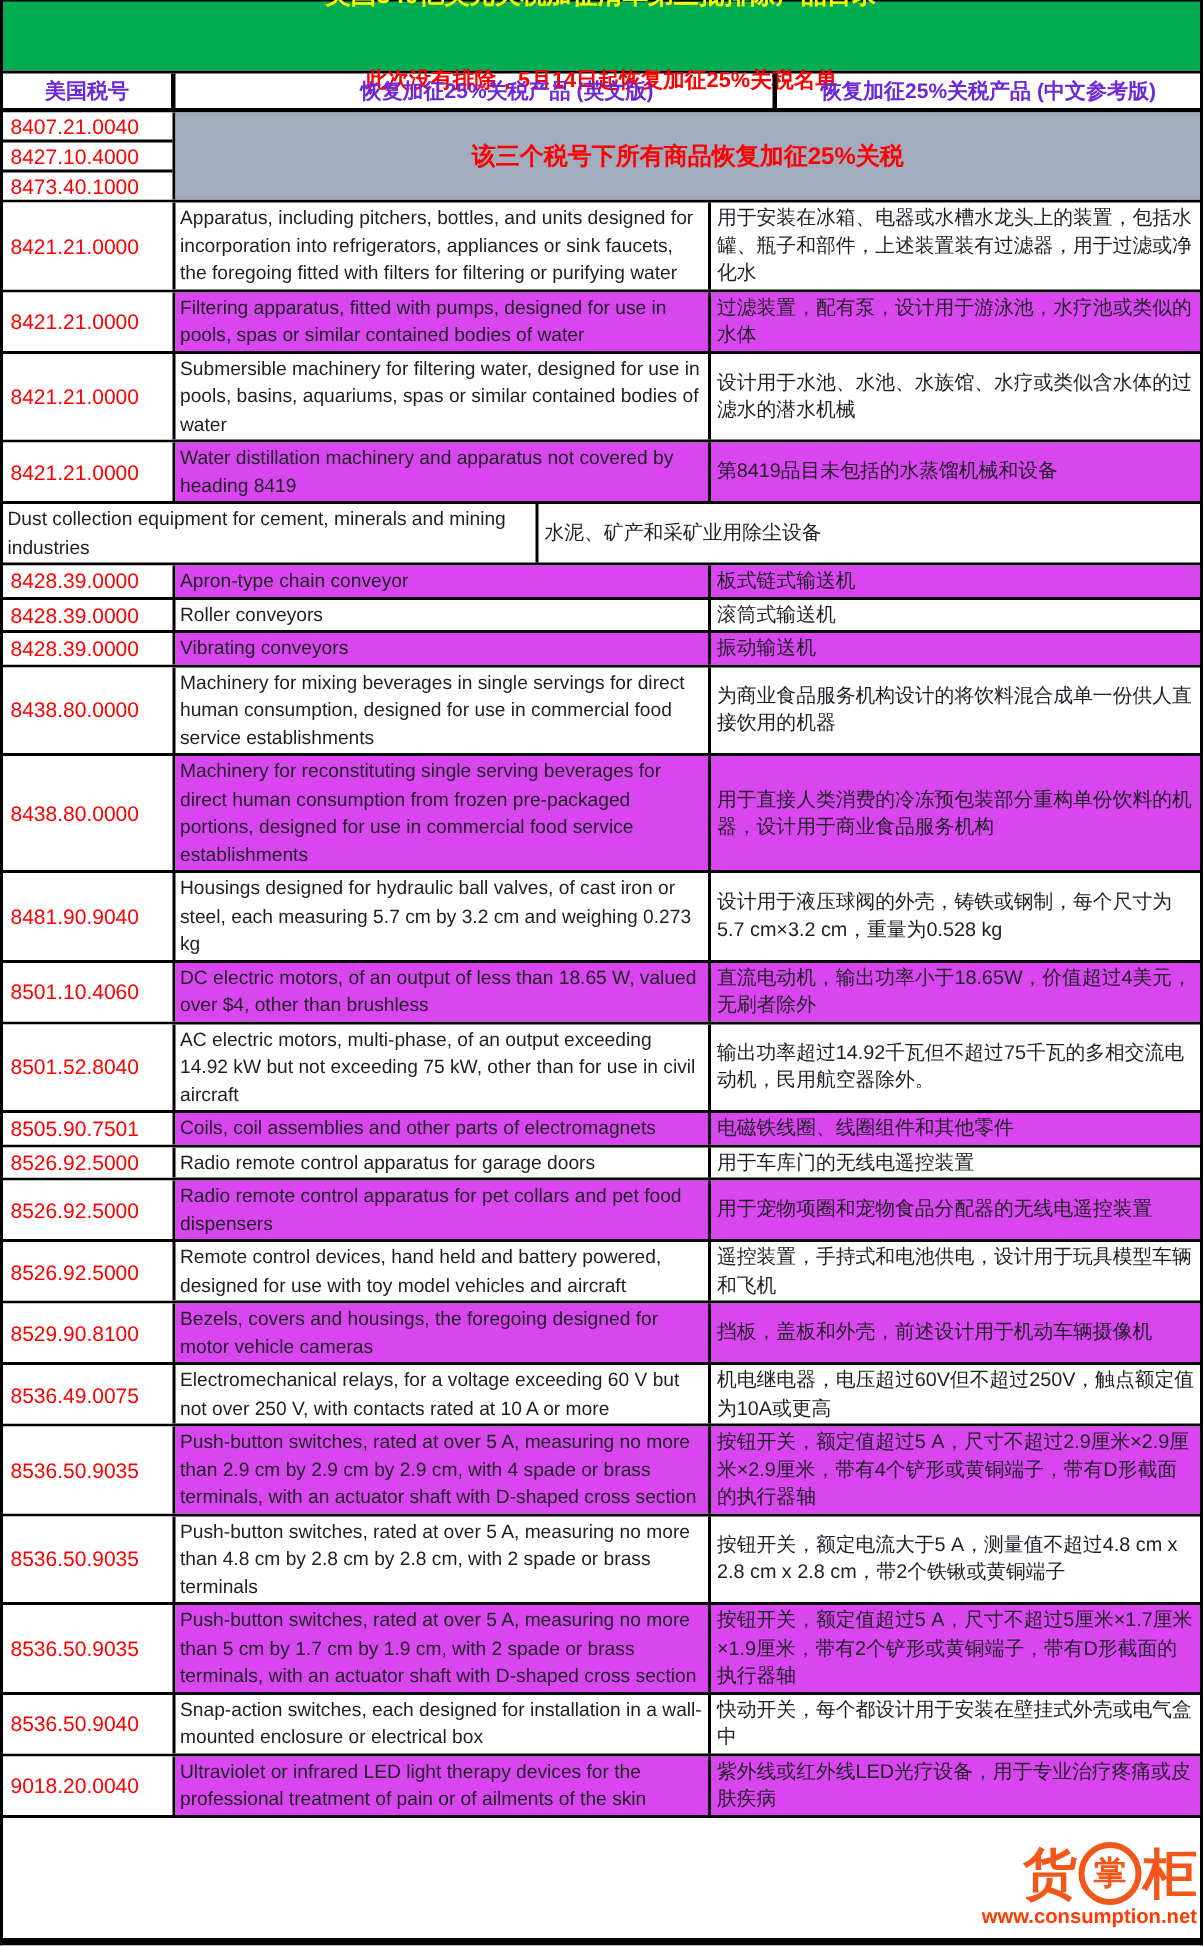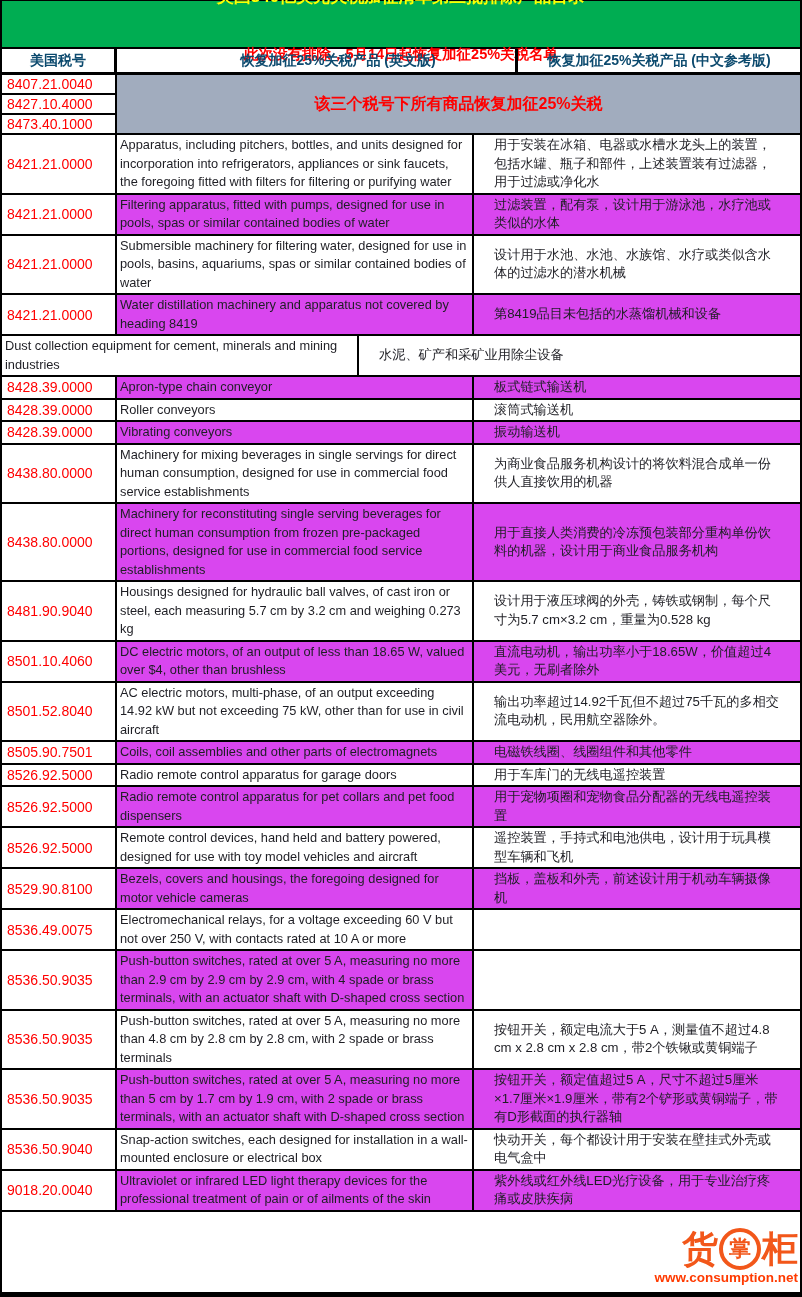--- a/index.html
+++ b/index.html
@@ -32,21 +32,21 @@
     color:#FF0000;font-weight:bold;font-size:14.5px;line-height:20px;
   }
 
   
   .thead{
     display:flex;height:28px;background:#fff;
     border-top:2px solid #000;border-bottom:3px solid #000;
   }
   .th{
     display:flex;align-items:center;justify-content:center;
-    font-weight:bold;font-size:14px;color:#0c4a6e;
+    font-weight:bold;font-size:14px;color:#6d28d9;
   }
   .th-code{width:115px;border-right:3px solid #000;}
   .th-en{width:357px;border-right:3px solid #000;margin-left:44px;}
   .th-zh{flex:1;}
 
   
   .merged-row{
     display:flex;height:60px;border-bottom:2px solid #000;
   }
   .merged-codes{
@@ -72,21 +72,21 @@
     width:115px;padding-left:5px;
     color:#FF0000;font-size:14px;
     border-right:2px solid #000;background:#fff;
   }
   .en{
     width:357px;padding:1px 3px;
     border-right:2px solid #000;
     font-size:12.8px;line-height:18.5px;color:#1E1E24;
   }
   .zh{
-    flex:1;padding:1px 20px;
+    flex:1;padding:1px 4px;
     font-size:13.2px;line-height:18.5px;color:#1E1E24;
   }
   .row.shade .en,.row.shade .zh{background:#d946ef;}
 
   
   .watermark{
     position:absolute;right:2px;bottom:6px;
     text-align:right;pointer-events:none;
   }
   .wm-logo{
@@ -235,25 +235,27 @@
 
   <div class="row shade">
     <div class="cell code">8529.90.8100</div>
     <div class="cell en">Bezels, covers and housings, the foregoing designed for motor vehicle cameras</div>
     <div class="cell zh">挡板，盖板和外壳，前述设计用于机动车辆摄像机</div>
   </div>
 
   <div class="row">
     <div class="cell code">8536.49.0075</div>
     <div class="cell en">Electromechanical relays, for a voltage exceeding 60 V but not over 250 V, with contacts rated at 10 A or more</div>
+    <div class="cell zh">机电继电器，电压超过60V但不超过250V，触点额定值为10A或更高</div>
   </div>
 
   <div class="row shade">
     <div class="cell code">8536.50.9035</div>
     <div class="cell en">Push-button switches, rated at over 5 A, measuring no more than 2.9 cm by 2.9 cm by 2.9 cm, with 4 spade or brass terminals, with an actuator shaft with D-shaped cross section</div>
+    <div class="cell zh">按钮开关，额定值超过5 A，尺寸不超过2.9厘米×2.9厘米×2.9厘米，带有4个铲形或黄铜端子，带有D形截面的执行器轴</div>
   </div>
 
   <div class="row">
     <div class="cell code">8536.50.9035</div>
     <div class="cell en">Push-button switches, rated at over 5 A, measuring no more than 4.8 cm by 2.8 cm by 2.8 cm, with 2 spade or brass terminals</div>
     <div class="cell zh">按钮开关，额定电流大于5 A，测量值不超过4.8 cm x 2.8 cm x 2.8 cm，带2个铁锹或黄铜端子</div>
   </div>
 
   <div class="row shade">
     <div class="cell code">8536.50.9035</div>

